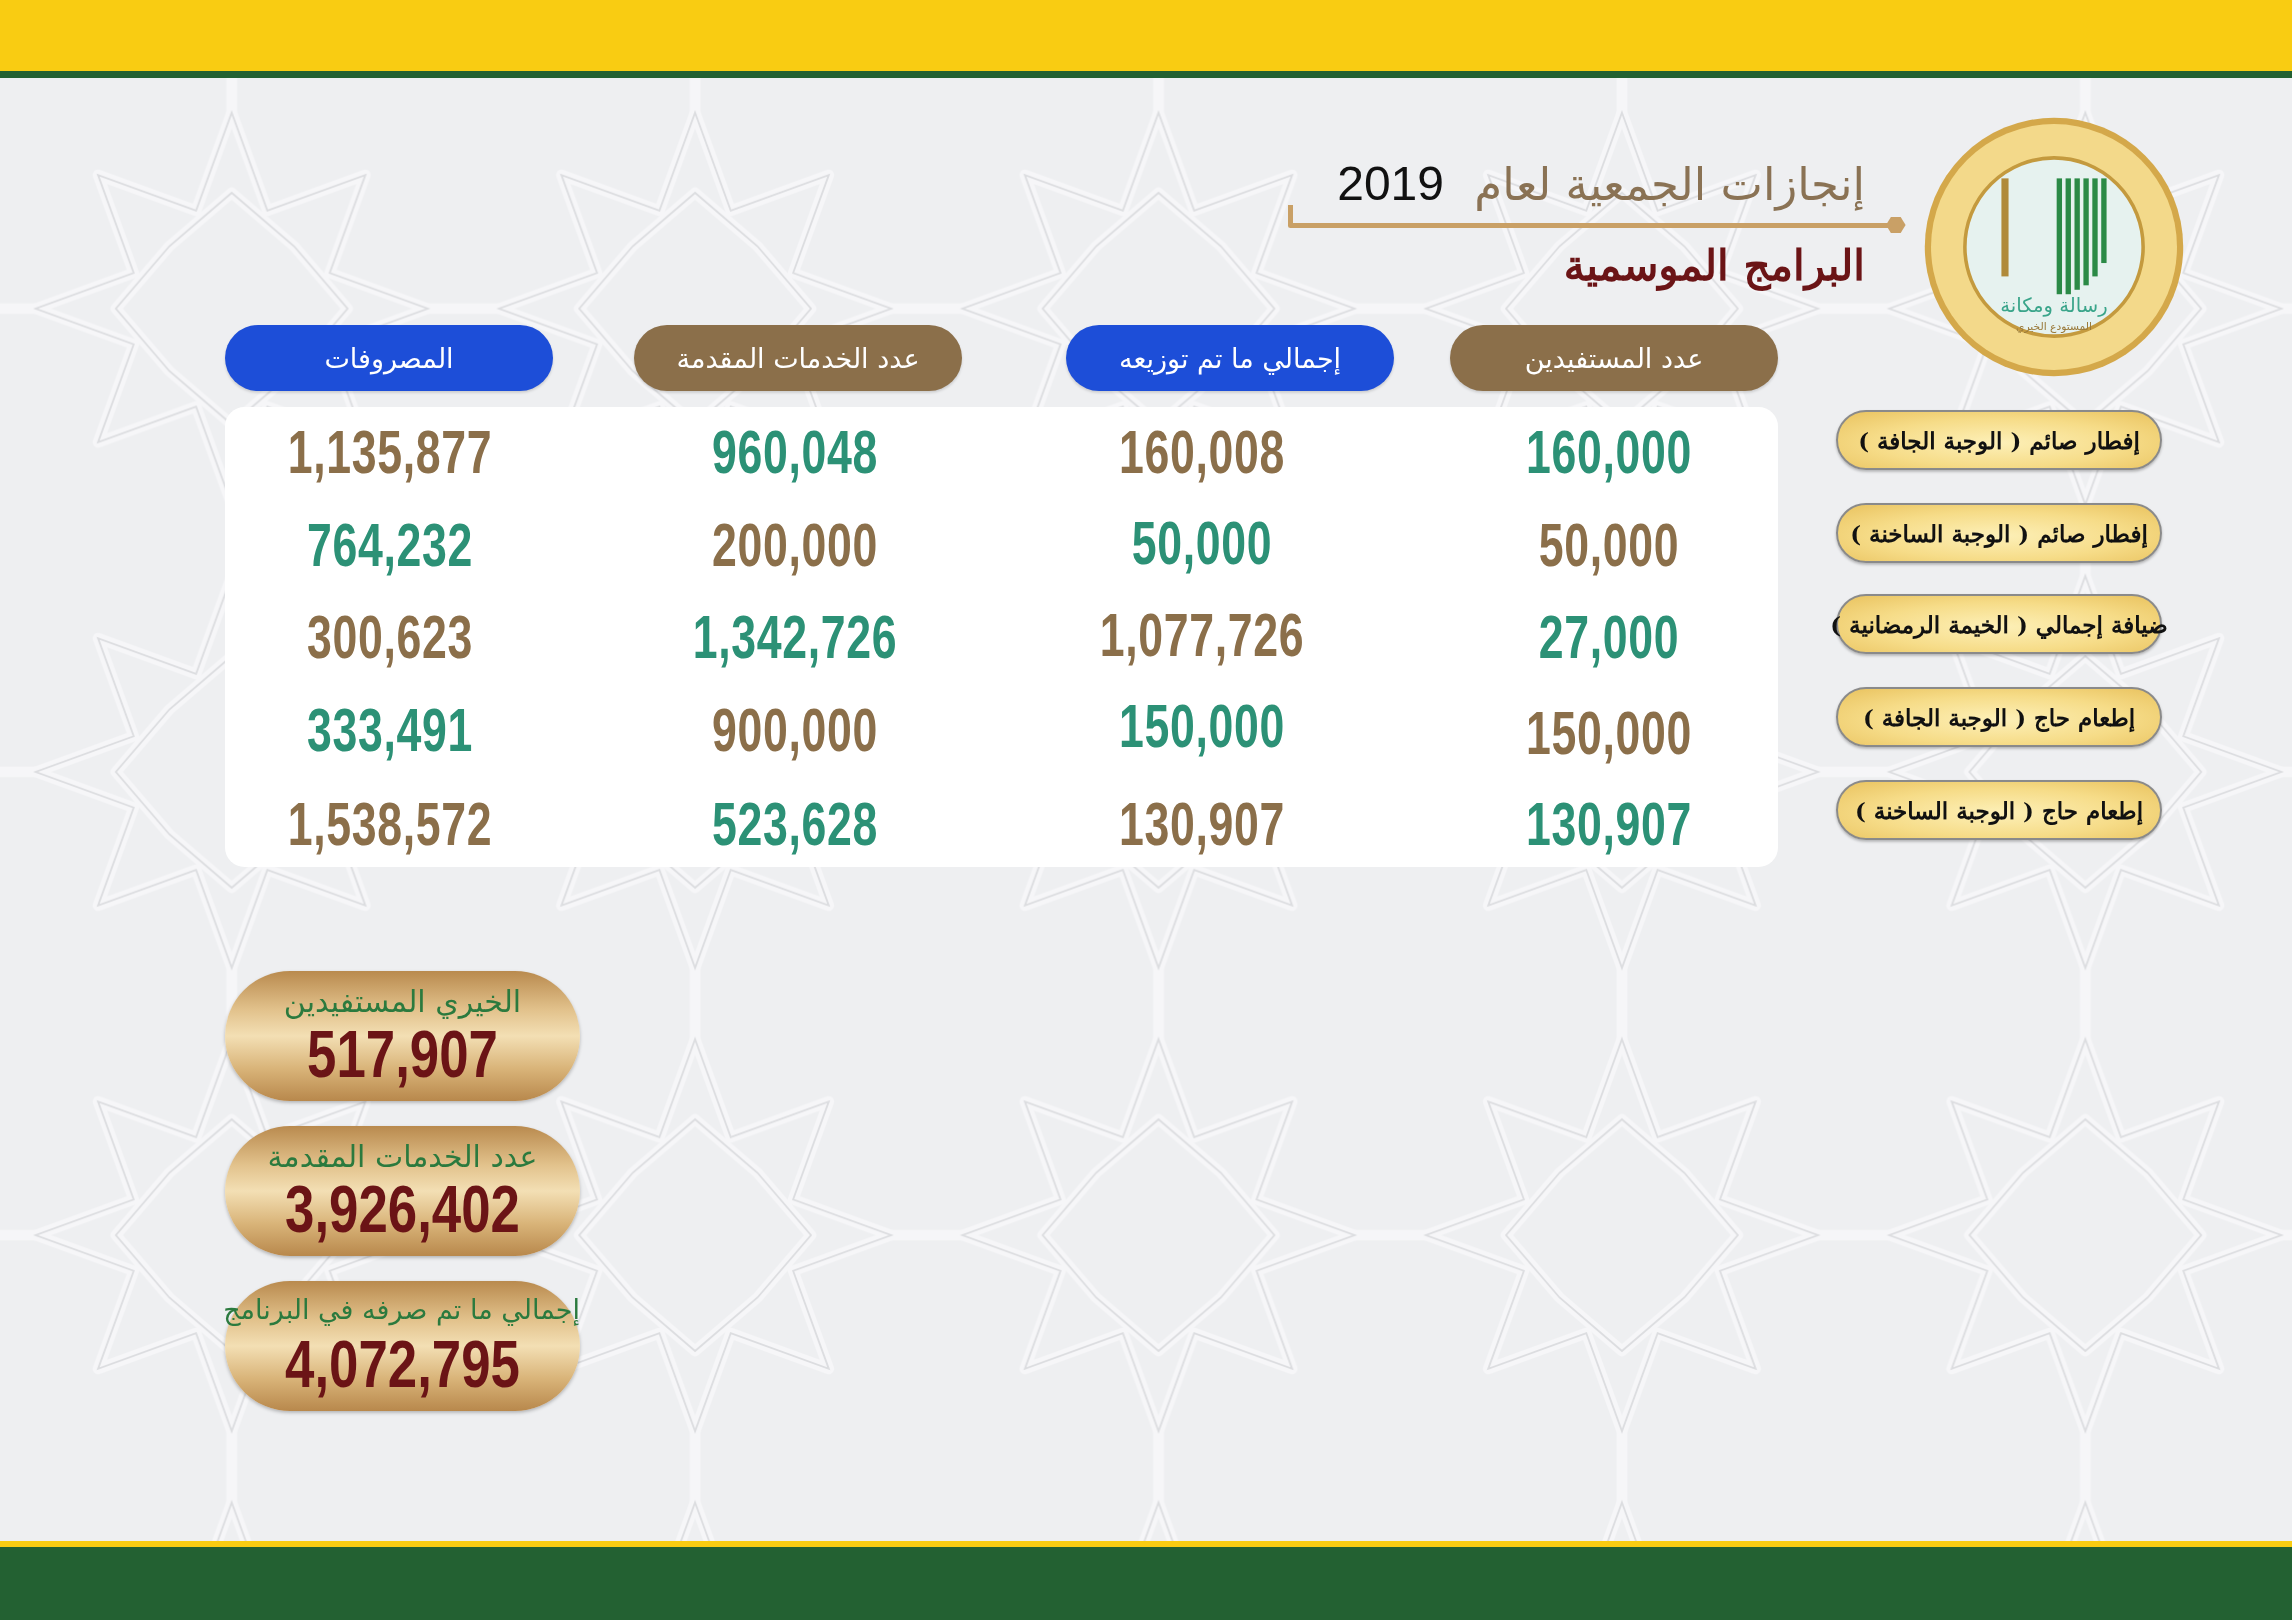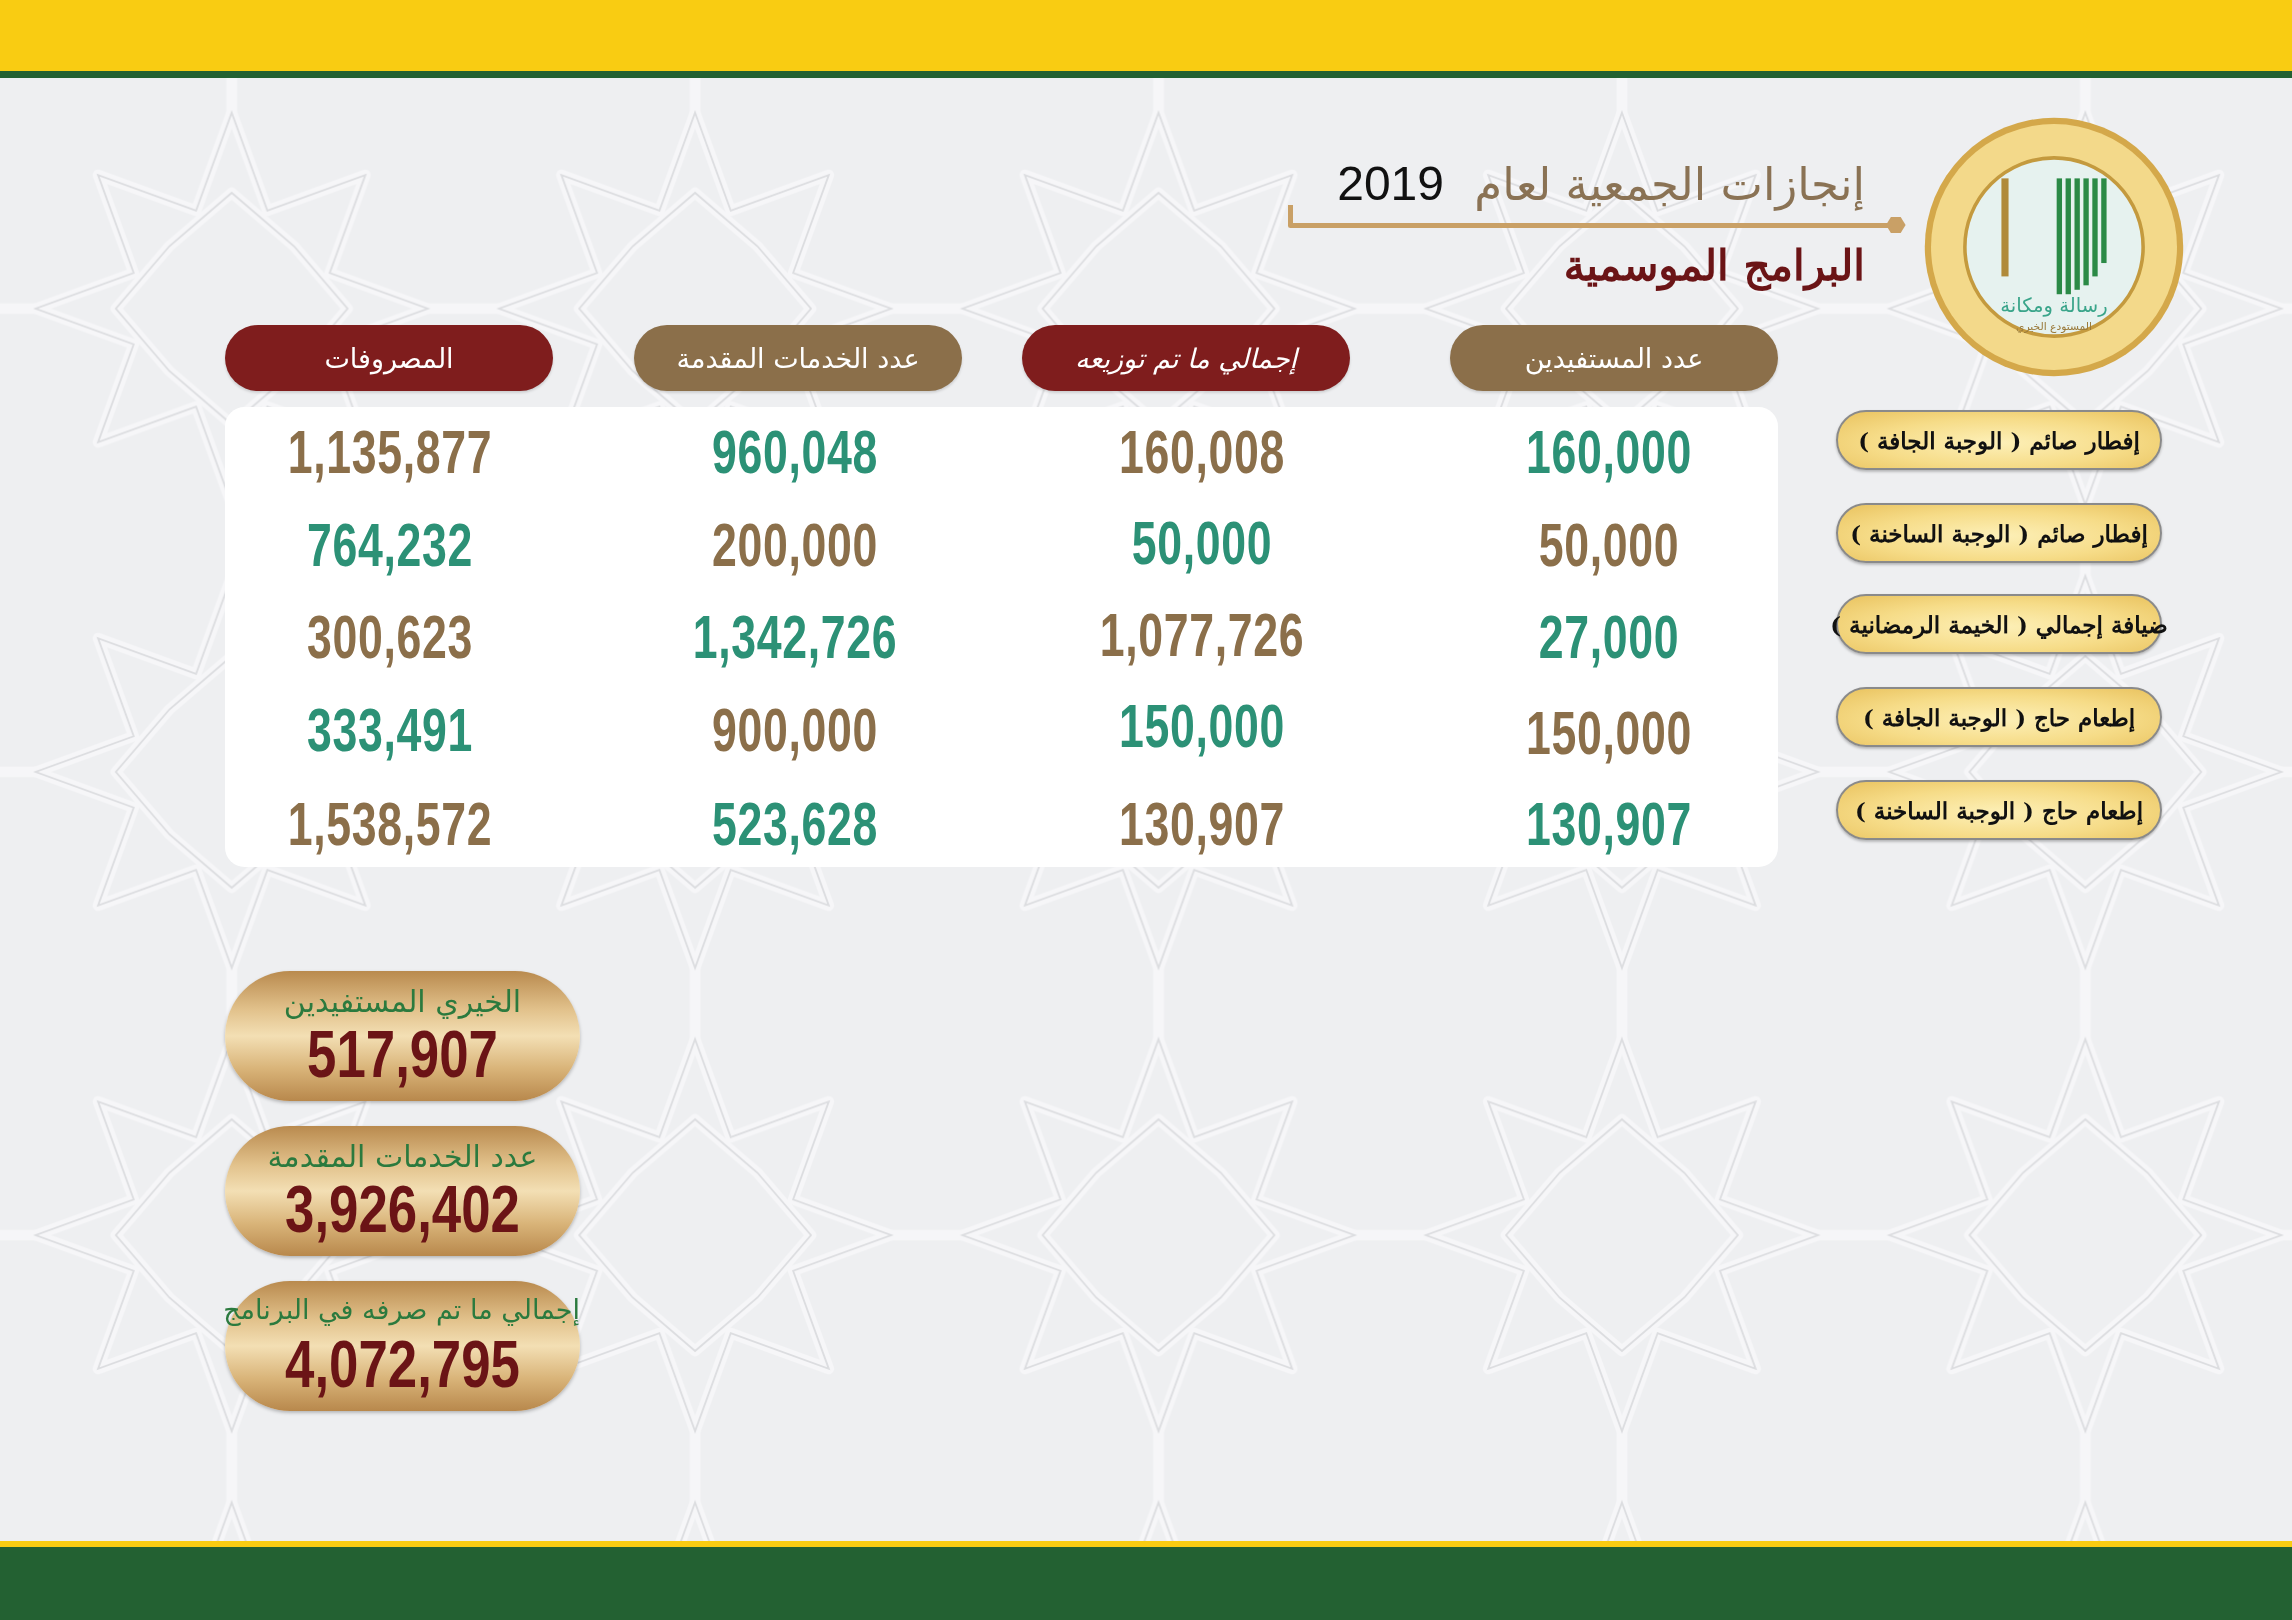--- a/index.html
+++ b/index.html
@@ -16,21 +16,21 @@
 
     .title-wrap { position: absolute; right: 428px; top: 156px; z-index: 3; text-align: right; direction: rtl; }
     .title { font-size: 45px; color: #8a7254; font-family: "DejaVu Sans", sans-serif; white-space: nowrap; text-align: right; }
     .title .year { color: #111; font-family: "Liberation Sans", sans-serif; font-size: 48px; margin-right: 16px; }
     .title-line { position: absolute; left: 1288px; top: 223px; width: 610px; height: 5.3px; background: #c9a066; z-index: 3; border-radius: 2.7px; }
     .title-line-l { position: absolute; left: 1288px; top: 205px; width: 5.3px; height: 21.4px; background: #c9a066; z-index: 3; }
     .title-dot { position: absolute; left: 1886px; top: 217px; width: 19.6px; height: 16px; background: #c9a066; clip-path: polygon(25% 0, 75% 0, 100% 50%, 75% 100%, 25% 100%, 0 50%); z-index: 3; }
     .subtitle { position: absolute; right: 428px; top: 241px; font-size: 42px; font-weight: bold; color: #6b1416; z-index: 3; direction: rtl; font-family: "DejaVu Serif", serif; }
 
     .col-header { position: absolute; top: 325px; height: 66px; border-radius: 33px; color: #fff; font-size: 27px; display: flex; align-items: center; justify-content: center; z-index: 3; direction: rtl; box-shadow: 0 1.8px 2.7px rgba(0,0,0,0.15); }
-    .hdr-green { background: #7f1d1d; }
+    .hdr-green { background: #1d4ed8; }
     .hdr-brown { background: #8b6f4a; }
 
     .table-panel { position: absolute; left: 225px; top: 407px; width: 1553px; height: 460px; background: #fff; border-radius: 19.6px; z-index: 3; }
     .cell { position: absolute; width: 356px; text-align: center; font-family: "Liberation Sans", sans-serif; font-weight: bold; font-size: 62px; transform: scaleX(0.72); transform-origin: center; letter-spacing: 0.9px; }
     .c-green { color: #2c9176; }
     .c-brown { color: #8b6f4a; }
 
     .prog-pill { position: absolute; left: 1836px; width: 326px; height: 60px; border-radius: 39px; border: 2.7px solid #8a8a8a; box-sizing: border-box;
       background: radial-gradient(ellipse at 50% 55%, #fdf0b8 0%, #f6dc88 55%, #e9c25e 100%);
       display: flex; align-items: center; justify-content: center; z-index: 3; direction: rtl; box-shadow: 0 1.8px 2.7px rgba(0,0,0,0.25); }
@@ -89,21 +89,21 @@
     <span>إنجازات الجمعية لعام</span>
     <span class="year">2019</span>
   </div>
 </div>
 <div class="title-line-l"></div>
 <div class="title-line"></div>
 <div class="title-dot"></div>
 <div class="subtitle">البرامج الموسمية</div>
 
 <div class="col-header hdr-brown" style="left:1450px; width:328px;">عدد المستفيدين</div>
-<div class="col-header hdr-green" style="left:1022px; width:328px;font-style:italic;">إجمالي ما تم توزيعه</div>
+<div class="col-header hdr-green" style="left:1066px; width:328px;">إجمالي ما تم توزيعه</div>
 <div class="col-header hdr-brown" style="left:634px; width:328px;">عدد الخدمات المقدمة</div>
 <div class="col-header hdr-green" style="left:225px; width:328px;">المصروفات</div>
 
 <div class="table-panel">
 
   <div class="cell c-green" style="left:1206px; top:9px;">160,000</div>
   <div class="cell c-brown" style="left:799px; top:9px;">160,008</div>
   <div class="cell c-green" style="left:392px; top:9px;">960,048</div>
   <div class="cell c-brown" style="left:-13.4px; top:9px;">1,135,877</div>
 

